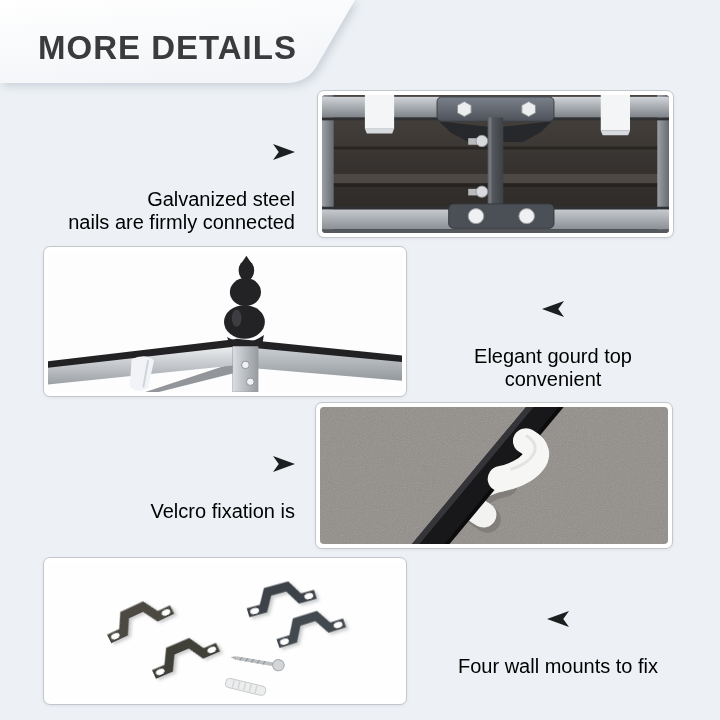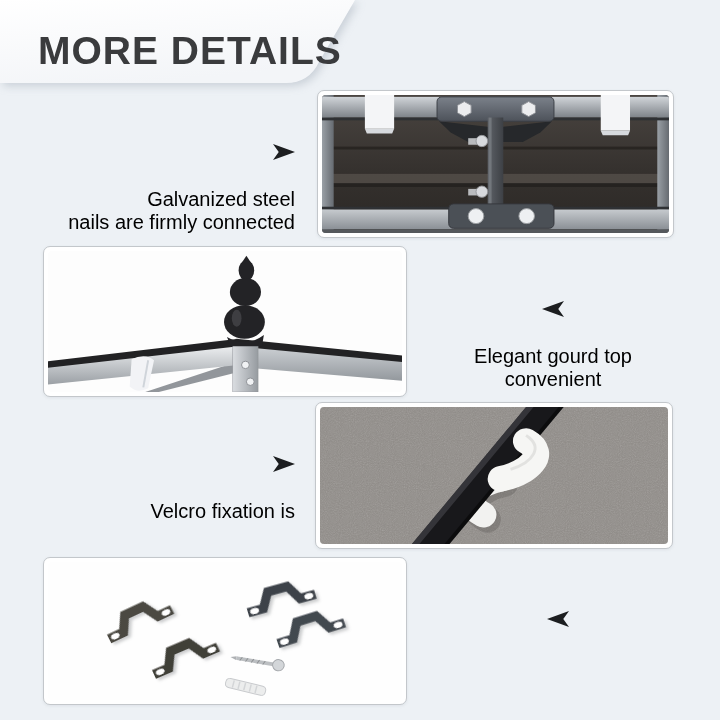--- a/index.html
+++ b/index.html
@@ -5,21 +5,21 @@
   html,body{margin:0;padding:0;}
   .canvas{
     position:relative; width:720px; height:720px; overflow:hidden;
     background:#edf1f5;
     font-family:"Liberation Sans", sans-serif;
   }
   
   .band-svg{position:absolute; left:0; top:0; filter:drop-shadow(3px 3px 4px rgba(120,132,148,.30));}
   .page-title{
     position:absolute; left:38px; top:29px; margin:0;
-    font-size:39px; font-weight:800; letter-spacing:1px; color:#3a3b3d;text-align:center;
+    font-size:33px; font-weight:800; letter-spacing:1px; color:#3a3b3d;text-align:center;
   }
   
   .card{
     position:absolute; box-sizing:border-box;
     background:#ffffff; border:1px solid #c3c7cb; border-radius:7px;
     padding:4px; box-shadow:0 1px 3px rgba(150,160,170,.18);
   }
   .card svg{display:block; width:100%; height:100%; border-radius:4px;}
   .card-1{left:317px; top:90px;  width:357px; height:148px;}
   .card-2{left:43px;  top:246px; width:364px; height:151px;}
@@ -243,15 +243,16 @@
           <line x1="20" y1="1" x2="20" y2="9"></line>
             <line x1="26" y1="1" x2="26" y2="9"></line>
           <line x1="32" y1="1" x2="32" y2="9"></line>
         </g>
       </g>
     </svg>
   </figure>
 
   <div class="caption align-left cap-4">
     <span class="arrow left"></span>
+    <div>Four wall mounts to fix</div>
   </div>
 
 </div>
 
 </body></html>

